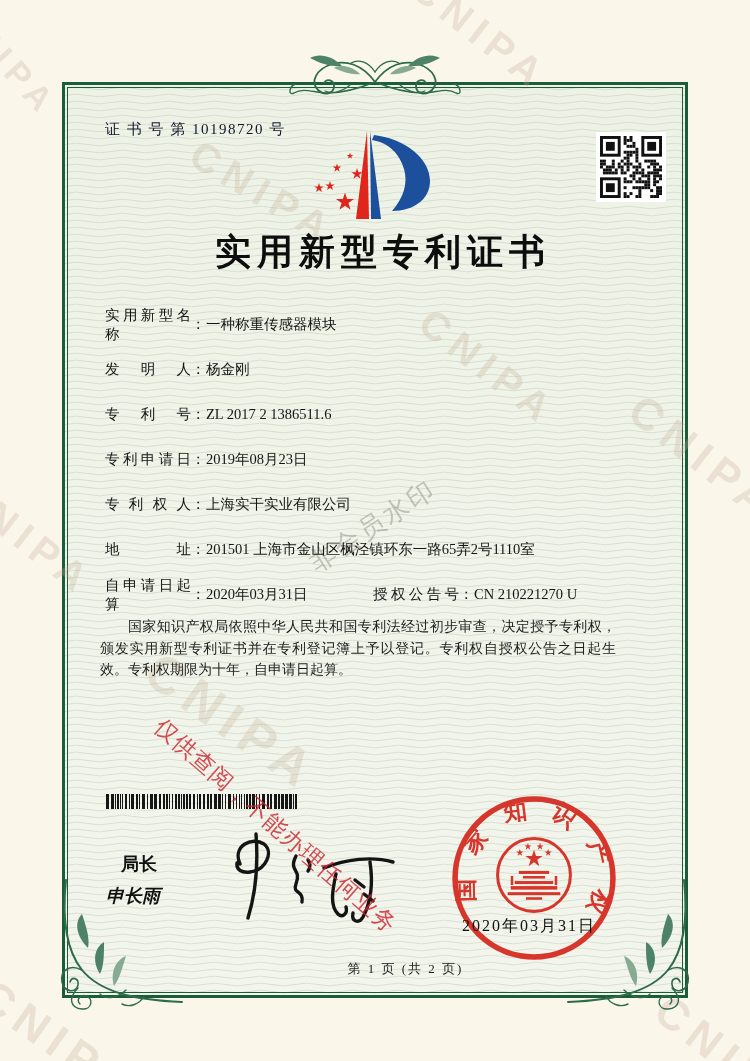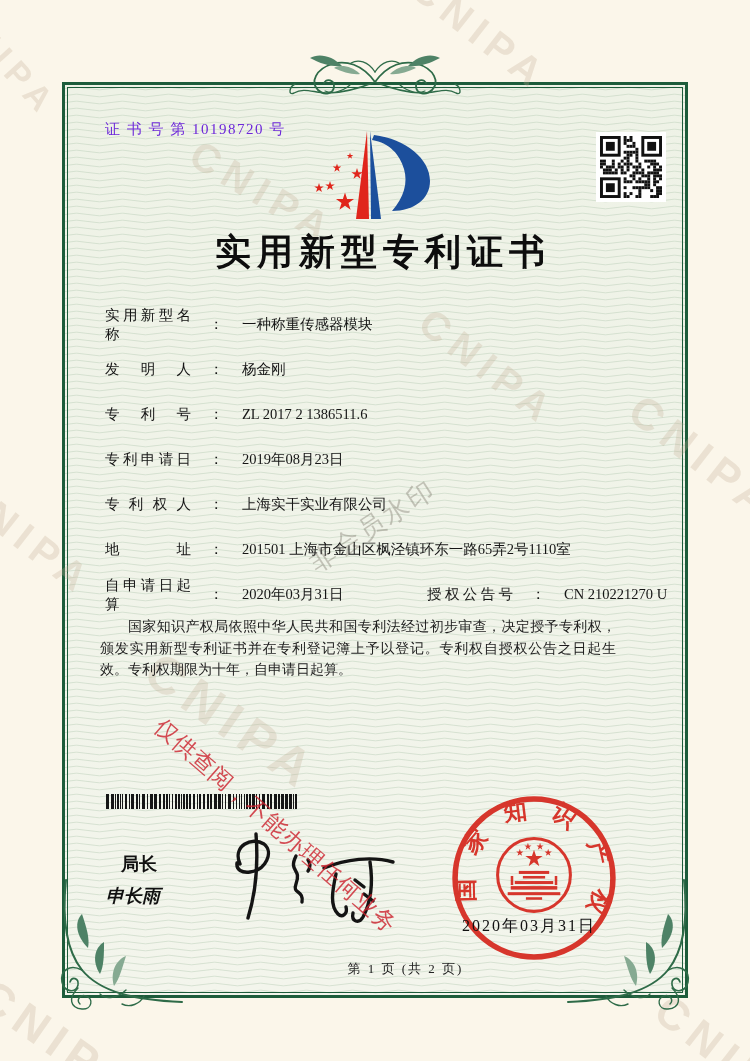--- a/index.html
+++ b/index.html
@@ -17,28 +17,28 @@
   .wm-member{position:absolute;z-index:6;font-family:"Liberation Serif",serif;font-size:26px;
       color:rgba(125,120,108,.40);letter-spacing:3px;transform:rotate(-33deg);transform-origin:0 50%;
       white-space:nowrap;pointer-events:none;}
   .wm-red{position:absolute;z-index:40;font-size:23px;letter-spacing:1px;color:rgba(204,37,48,.82);
       transform:rotate(41deg);transform-origin:0 0;white-space:nowrap;pointer-events:none;}
   
   .orn{position:absolute;z-index:8;pointer-events:none;}
   .orn path{vector-effect:non-scaling-stroke;}
   
   .content{position:absolute;inset:0;z-index:10;}
-  .cert-no{position:absolute;left:105px;top:120px;font-size:15px;letter-spacing:1.5px;color:#6d28d9;}
+  .cert-no{position:absolute;left:105px;top:120px;font-size:15px;letter-spacing:1.5px;color:#0f172a;}
   .logo{position:absolute;left:312px;top:128px;}
   .qr{position:absolute;left:596px;top:132px;width:70px;height:70px;background:#fff;
       display:flex;align-items:center;justify-content:center;}
   .title{position:absolute;left:0;width:750px;top:228px;text-align:center;font-size:36px;
          font-weight:700;letter-spacing:6px;color:#0d0d0d;margin-left:8px;}
   .fields{position:absolute;left:105px;top:302px;width:548px;}
-  .frow{display:flex;height:45px;align-items:center;font-size:14.5px;gap:18px;}
+  .frow{display:flex;height:45px;align-items:center;font-size:14.5px;}
   .flabel{display:inline-block;width:86px;text-align:justify;text-align-last:justify;
           text-justify:inter-character;flex:none;}
   .fcolon{width:15px;flex:none;}
   .fvalue{white-space:nowrap;}
   .fvalue-fixed{width:167px;flex:none;}
   .paras{position:absolute;left:100px;top:616px;width:516px;font-size:14px;line-height:21.5px;
          text-align:justify;color:#1d1d1d;}
   .paras p{margin:0;text-indent:2em;}
   .barcode{position:absolute;left:106px;top:794px;}
   .signoff{position:absolute;left:106px;font-family:"Liberation Sans","DejaVu Sans",sans-serif;

